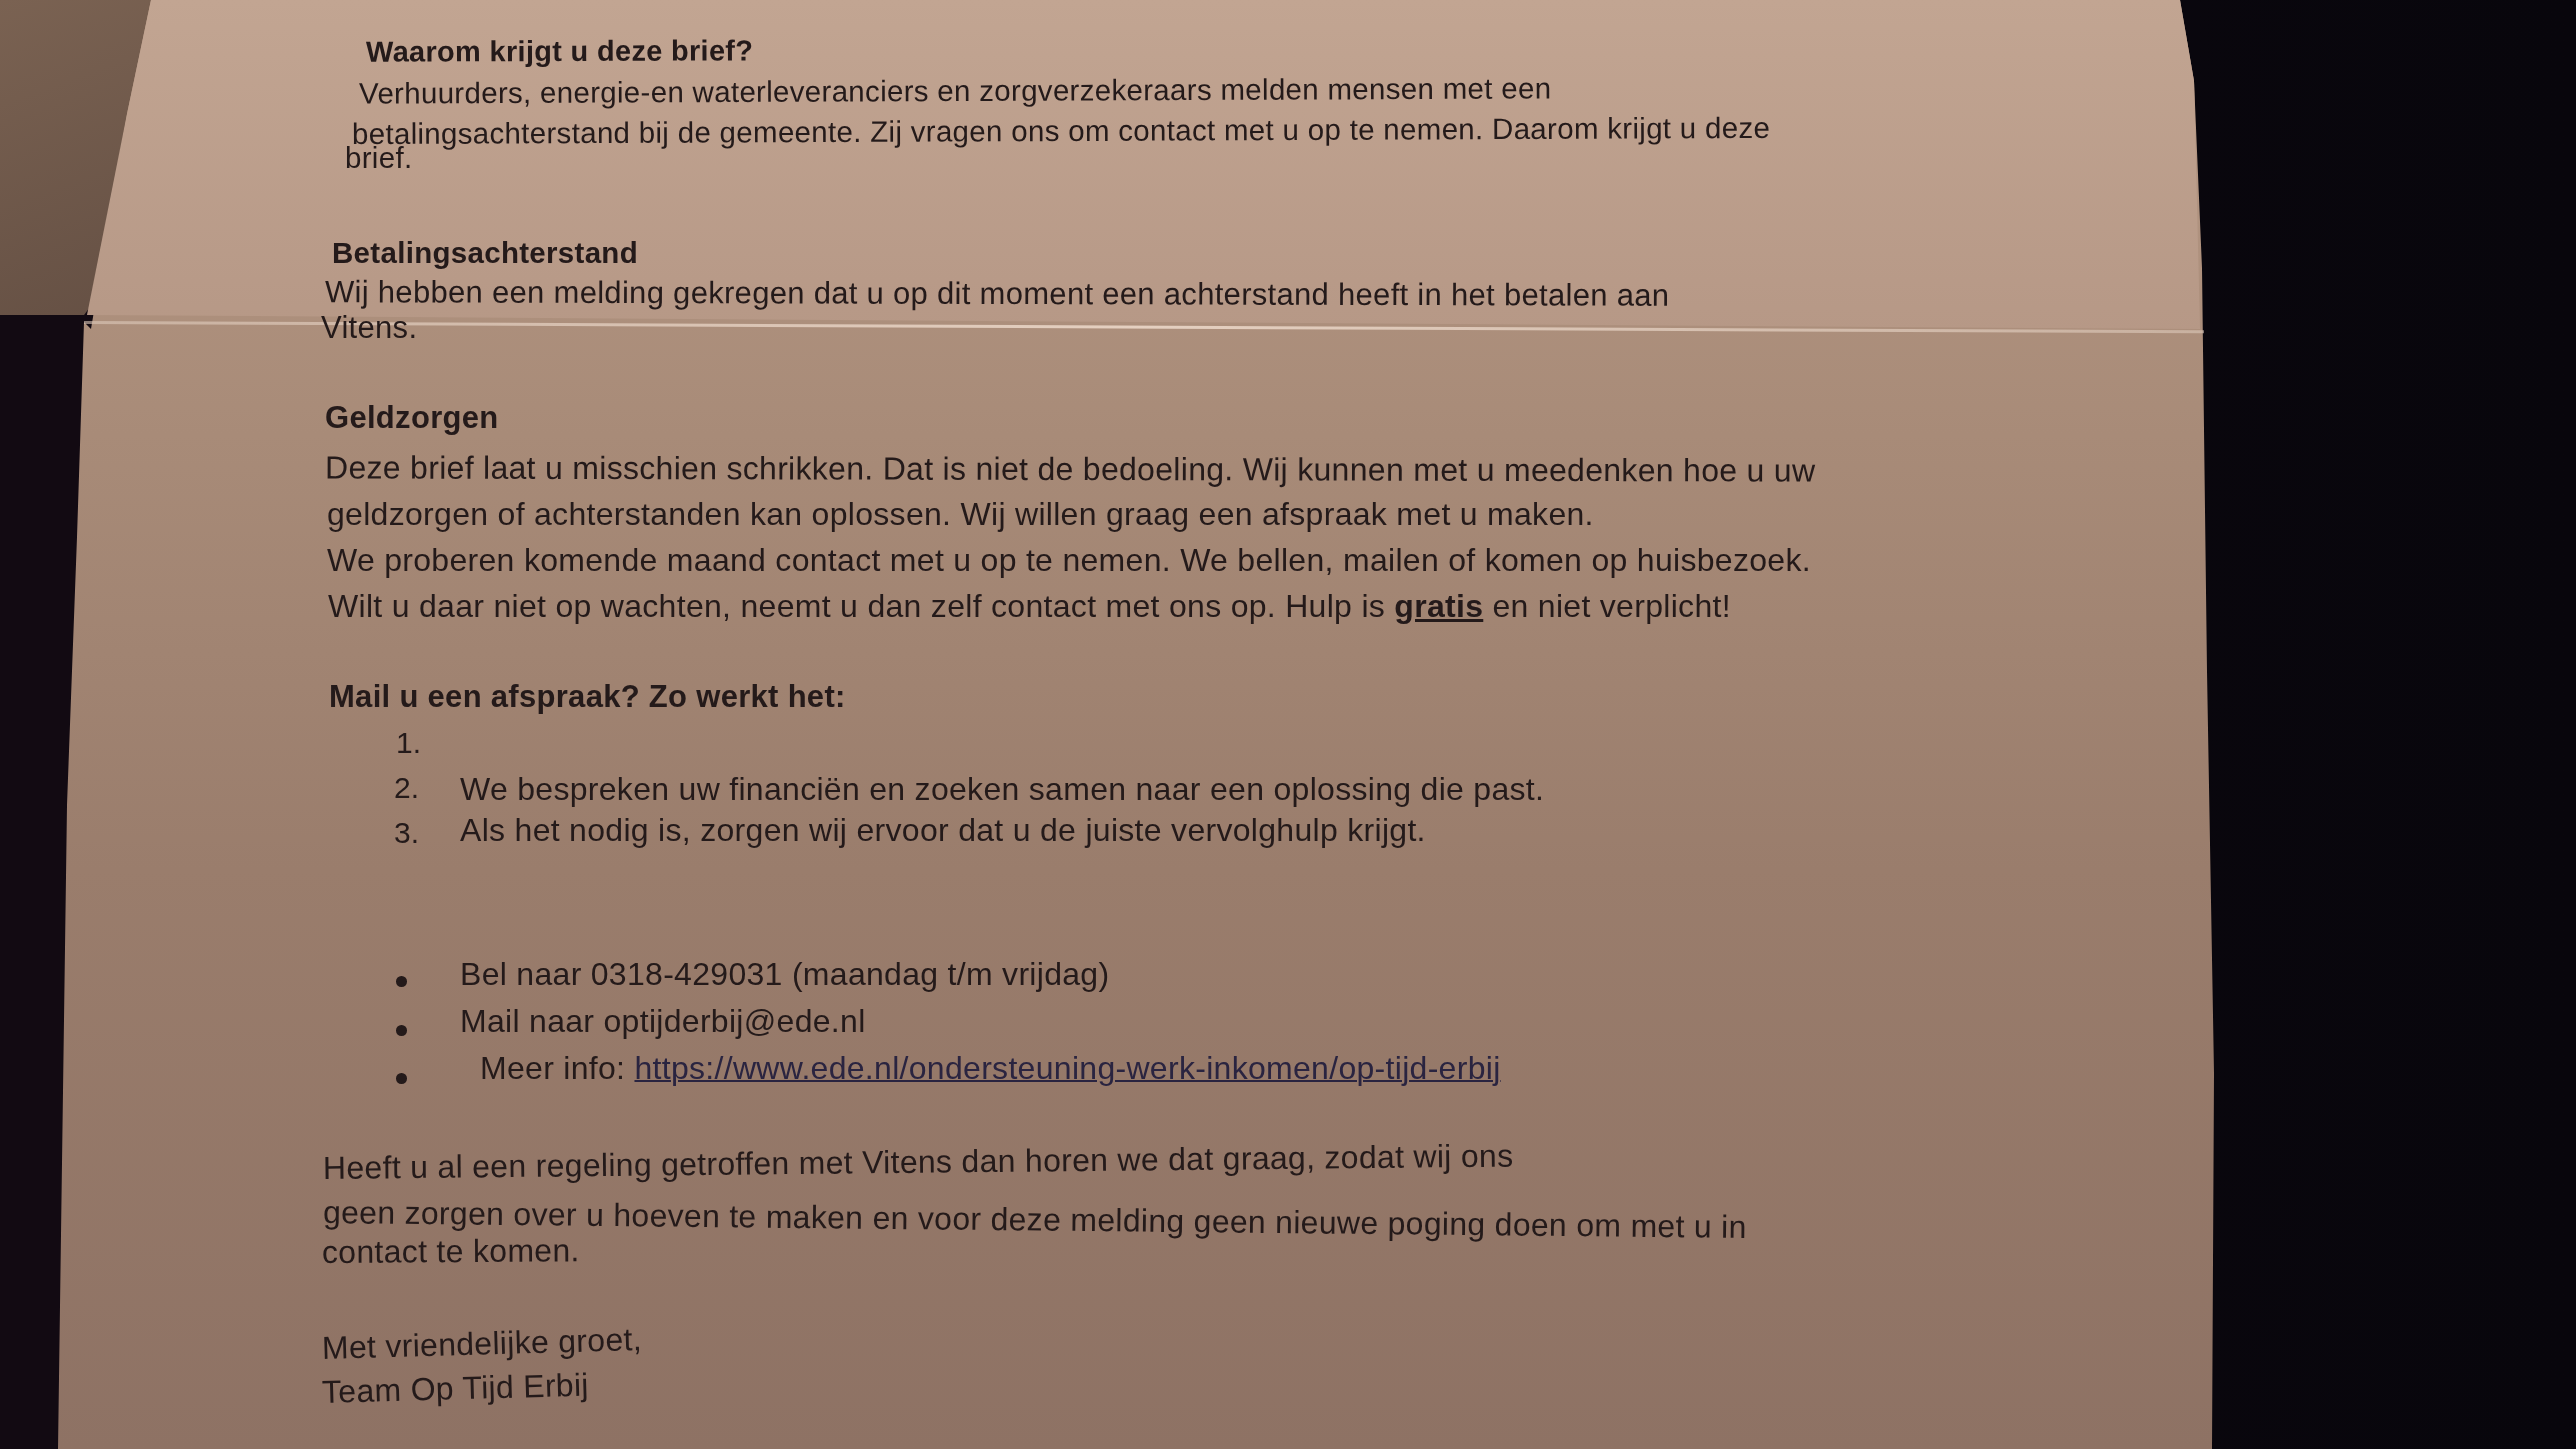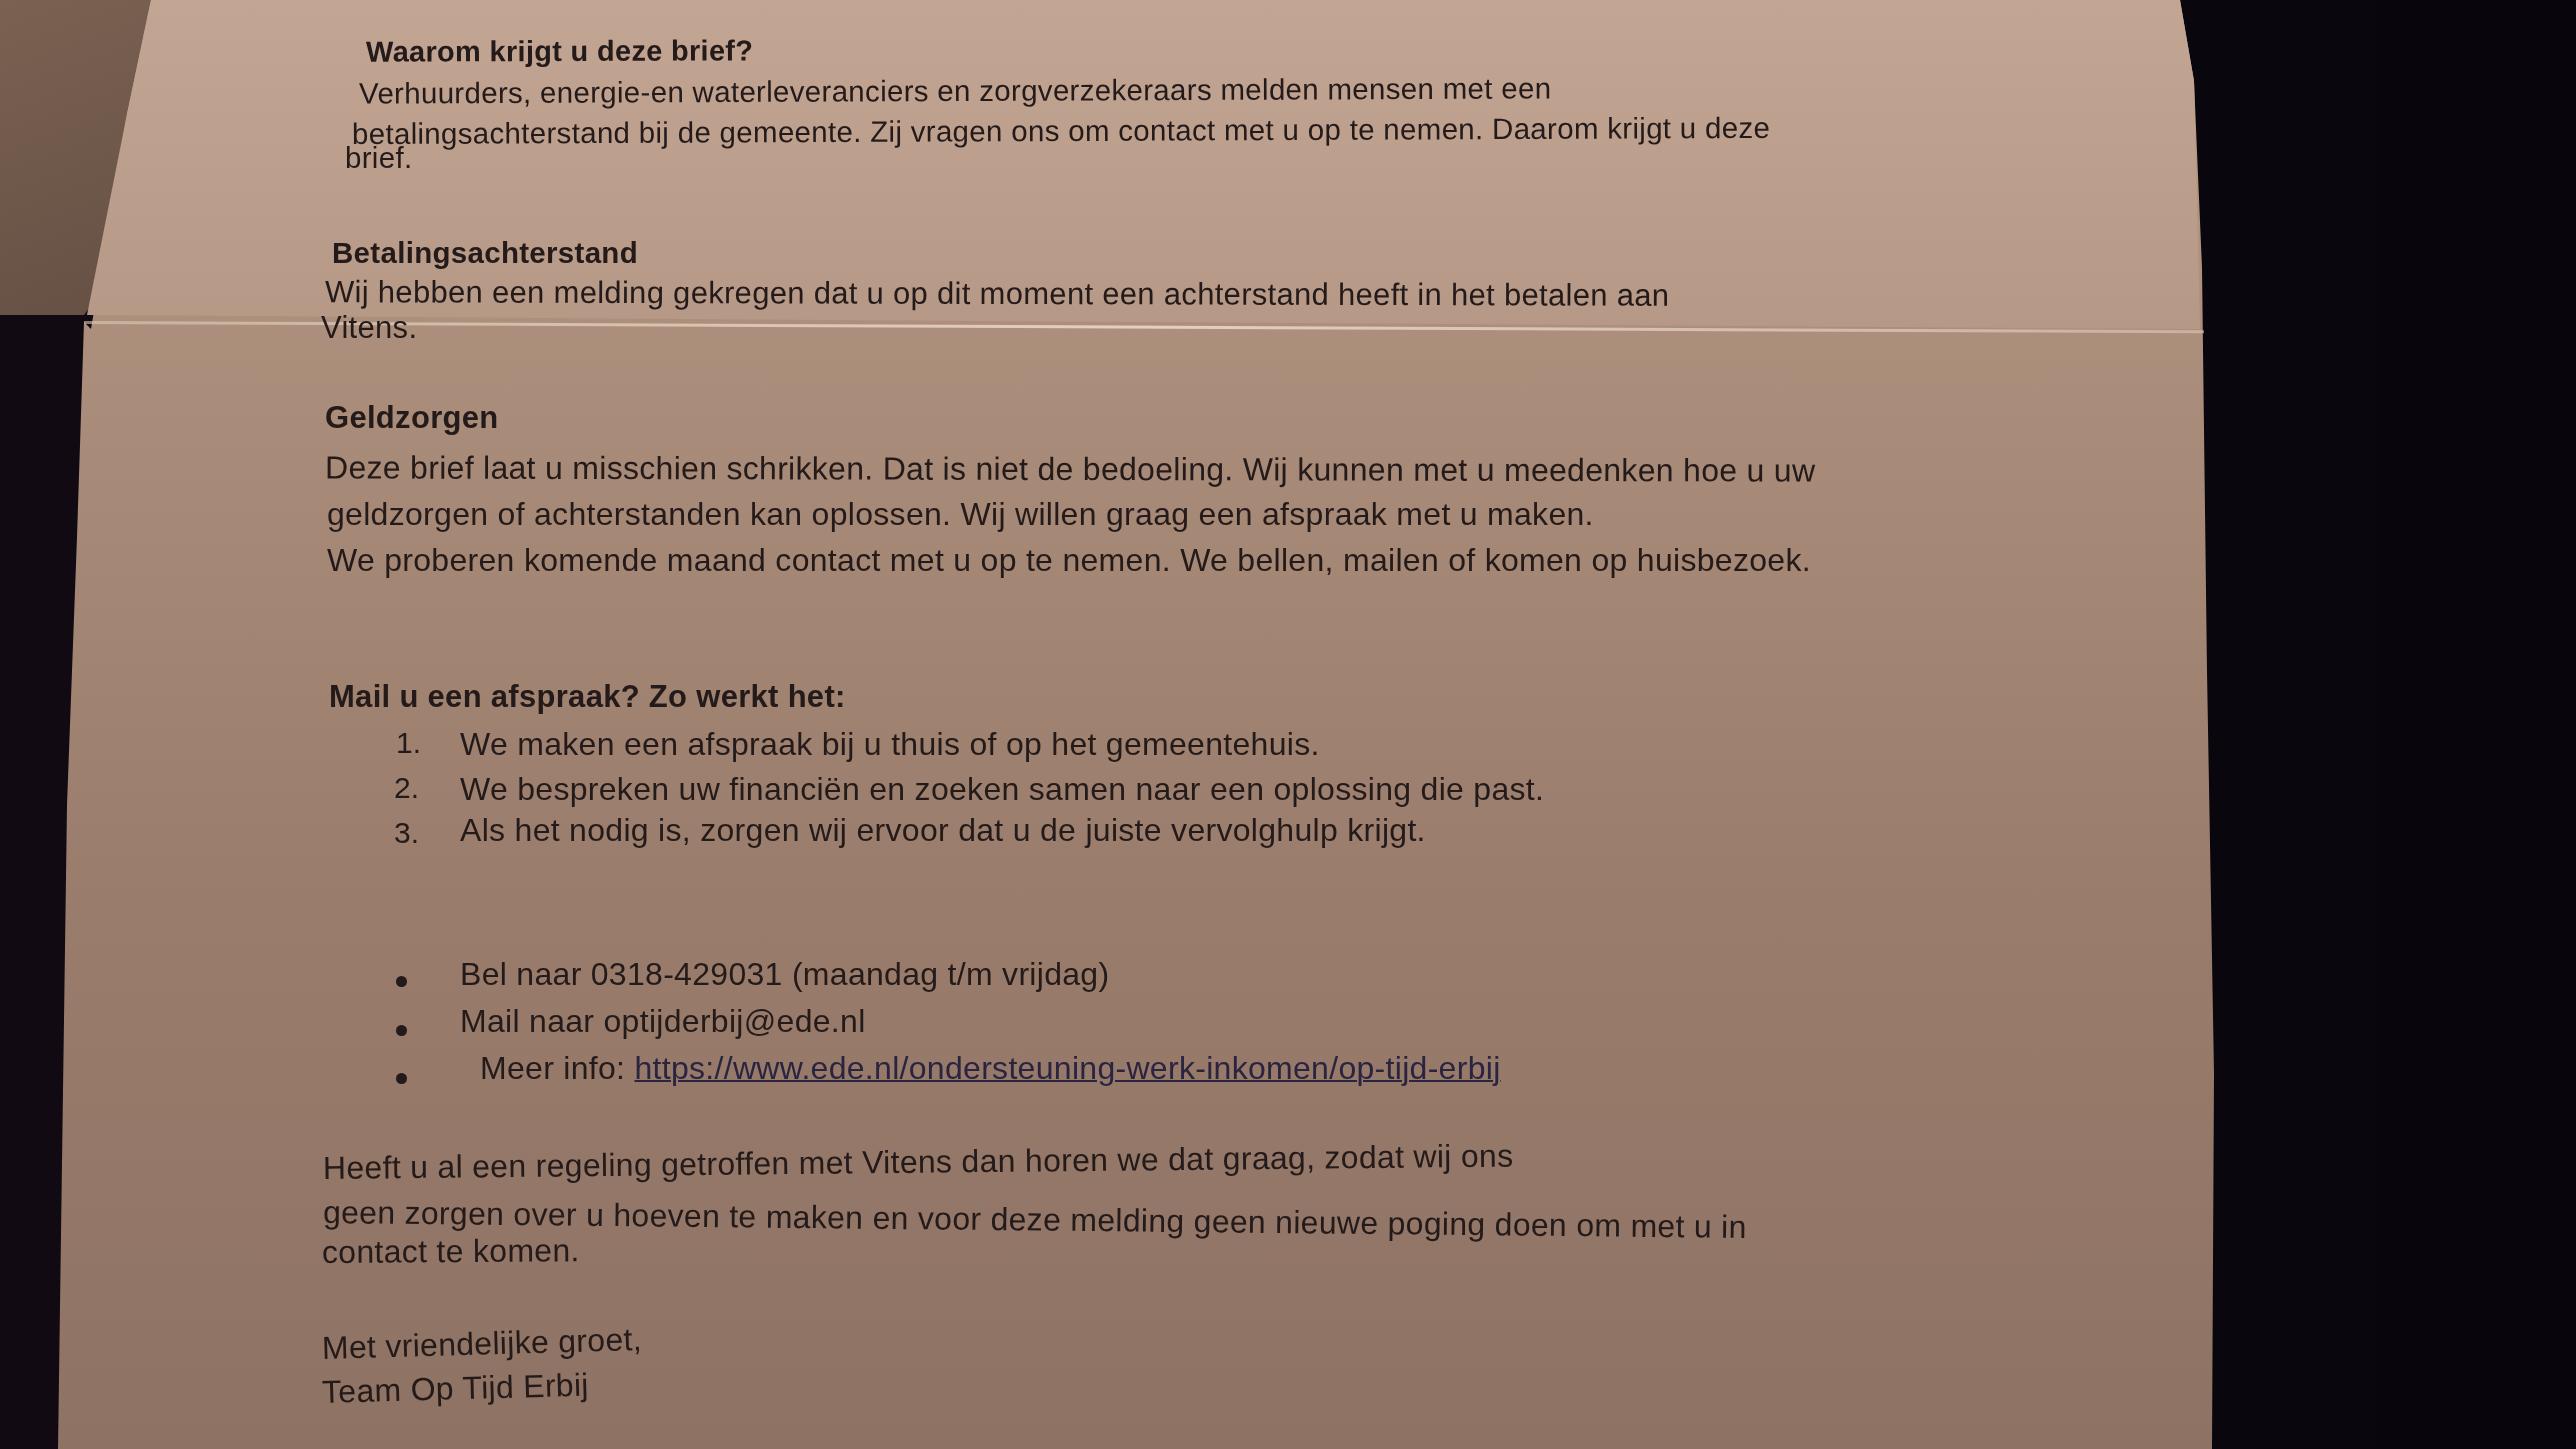--- a/index.html
+++ b/index.html
@@ -110,24 +110,26 @@
     <div class="line" style="left:345px; top:141px; font-size:29.5px;">brief.</div>
 
     <div class="line heading" style="left:332px; top:236px; font-size:29.5px;">Betalingsachterstand</div>
     <div class="line" style="left:325px; top:276px; transform:rotate(0.15deg); font-size:31px;">Wij hebben een melding gekregen dat u op dit moment een achterstand heeft in het betalen aan</div>
     <div class="line" style="left:321px; top:310px; font-size:31px;">Vitens.</div>
 
     <div class="line heading" style="left:325px; top:400px; font-size:31px;">Geldzorgen</div>
     <div class="line" style="left:325px; top:451px; transform:rotate(0.12deg); font-size:32px;">Deze brief laat u misschien schrikken. Dat is niet de bedoeling. Wij kunnen met u meedenken hoe u uw</div>
     <div class="line" style="left:327px; top:496px; font-size:32px;">geldzorgen of achterstanden kan oplossen. Wij willen graag een afspraak met u maken.</div>
     <div class="line" style="left:327px; top:542px; font-size:32px;">We proberen komende maand contact met u op te nemen. We bellen, mailen of komen op huisbezoek.</div>
+    <div class="line" style="left:328px; top:588px; font-size:32px;">
+      <span>Wilt u daar niet op wachten, neemt u dan zelf contact met ons op. Hulp is </span><span class="emph">gratis</span><span> en niet verplicht!</span>
+    </div>
 
     <div class="line heading" style="left:329px; top:679px; font-size:31px;">Mail u een afspraak? Zo werkt het:</div>
     <div class="list-num" style="left:396px; top:726px;">1.</div>
-    <div class="line" style="left:460px; top:726px; font-size:32px;">We maken een afspraak bij u thuis of op het gemeentehuis.</div>
     <div class="list-num" style="left:394px; top:771px;">2.</div>
     <div class="line" style="left:460px; top:771px; font-size:32px;">We bespreken uw financiën en zoeken samen naar een oplossing die past.</div>
     <div class="list-num" style="left:394px; top:816px;">3.</div>
     <div class="line" style="left:460px; top:812px; font-size:32px;">Als het nodig is, zorgen wij ervoor dat u de juiste vervolghulp krijgt.</div>
 
     <div class="bullet" style="left:396px; top:976px;"></div>
     <div class="line" style="left:460px; top:956px; font-size:32px;">Bel naar 0318-429031 (maandag t/m vrijdag)</div>
     <div class="bullet" style="left:396px; top:1025px;"></div>
     <div class="line" style="left:460px; top:1003px; font-size:32px;">Mail naar optijderbij@ede.nl</div>
     <div class="bullet" style="left:396px; top:1073px;"></div>

